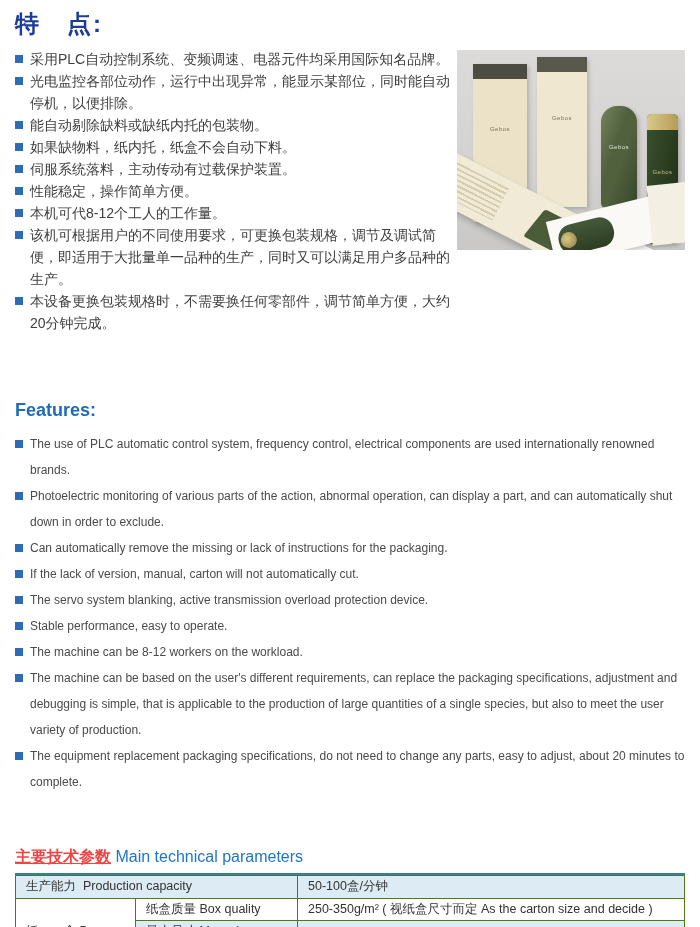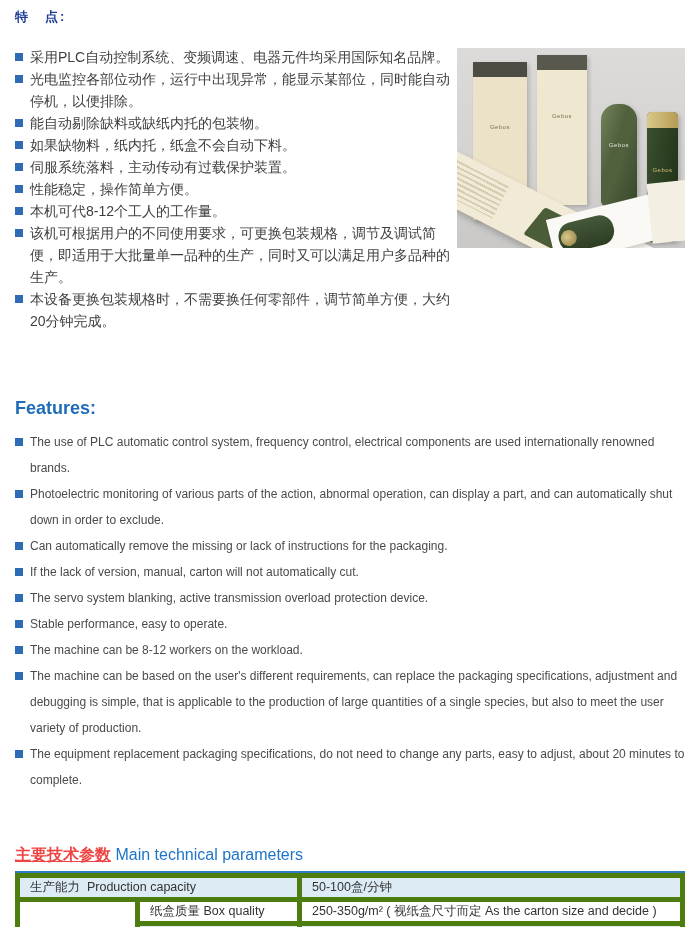--- a/index.html
+++ b/index.html
@@ -1,21 +1,21 @@
 <!DOCTYPE html>
 <html><head>
 <meta charset="utf-8">
 <style>
   * { box-sizing: border-box; margin: 0; padding: 0; }
   html,body { width:700px; height:927px; background:#ffffff; overflow:hidden; }
   body { font-family:"Liberation Sans","DejaVu Sans",sans-serif; color:#3f3f3f; }
   .page { padding:8px 15px 0 15px; width:700px; height:927px; position:relative; }
 
   
-  .cn-title { font-size:13px; font-weight:bold; color:#1c3c96; letter-spacing:2px; margin-bottom:20px; }
+  .cn-title { font-size:24px; font-weight:bold; color:#1c3c96; letter-spacing:2px; margin-bottom:8px; }
   .en-title { font-size:18px; font-weight:bold; color:#1e6cb7; margin-bottom:10px; }
   .param-title { font-size:16px; margin-bottom:5px; }
   .param-title .cnpart { font-weight:bold; color:#ef4444;text-decoration:underline; }
   .param-title .enpart { font-weight:normal; color:#1e74c8; }
   .blue-rule { height:2px; background:#2f7dc1; margin-bottom:0; }
 
   
   ul.blist { list-style:none; }
   ul.blist li { display:flex; align-items:flex-start; }
   .bl { flex:0 0 8px; width:8px; height:8px; background:#2d6cb5; margin:7px 7px 0 0; }
@@ -63,21 +63,21 @@
             background:linear-gradient(180deg,#46583a,#2c3d22); }
   .lyingB .tubein-cap { position:absolute; left:2px; top:7px; width:16px; height:16px; border-radius:8px;
             background:radial-gradient(circle at 40% 40%,#d8c888,#8c7a42); }
 
   
   .sec-en { margin-top:66px; }
   .sec-params { margin-top:52px; }
 
   
   table.params { width:100%; border-collapse:collapse; table-layout:fixed; }
-  table.params td { border:5px solid #4d7c0f; font-size:12.5px; height:22.5px;
+  table.params td { border:1px solid #4d7c0f; font-size:12.5px; height:22.5px;
                     padding:1px 10px; color:#333; white-space:pre-wrap; overflow:hidden; }
   table.params { border:1px solid #55595c; }
   tr.blue > td { background:#dcebf4; }
   tr.white > td { background:#ffffff; }
   td.group { background:#ffffff !important; }
 </style>
 </head>
 <body>
 
 <div class="page">

